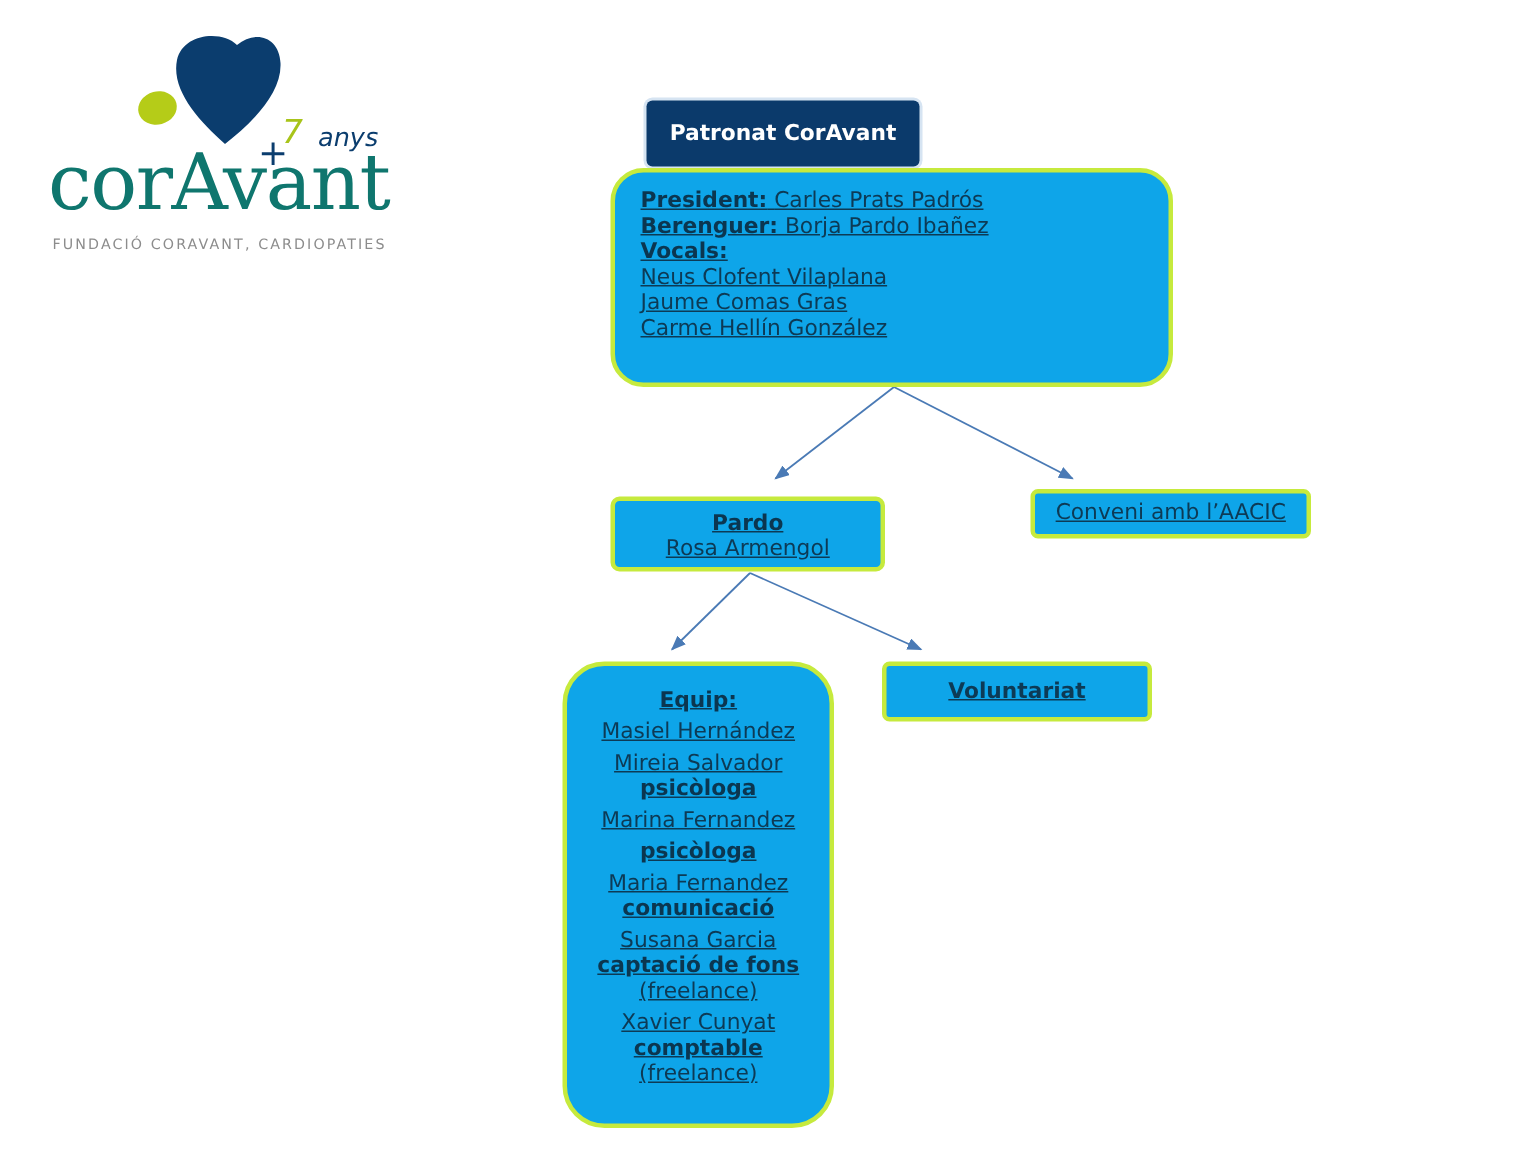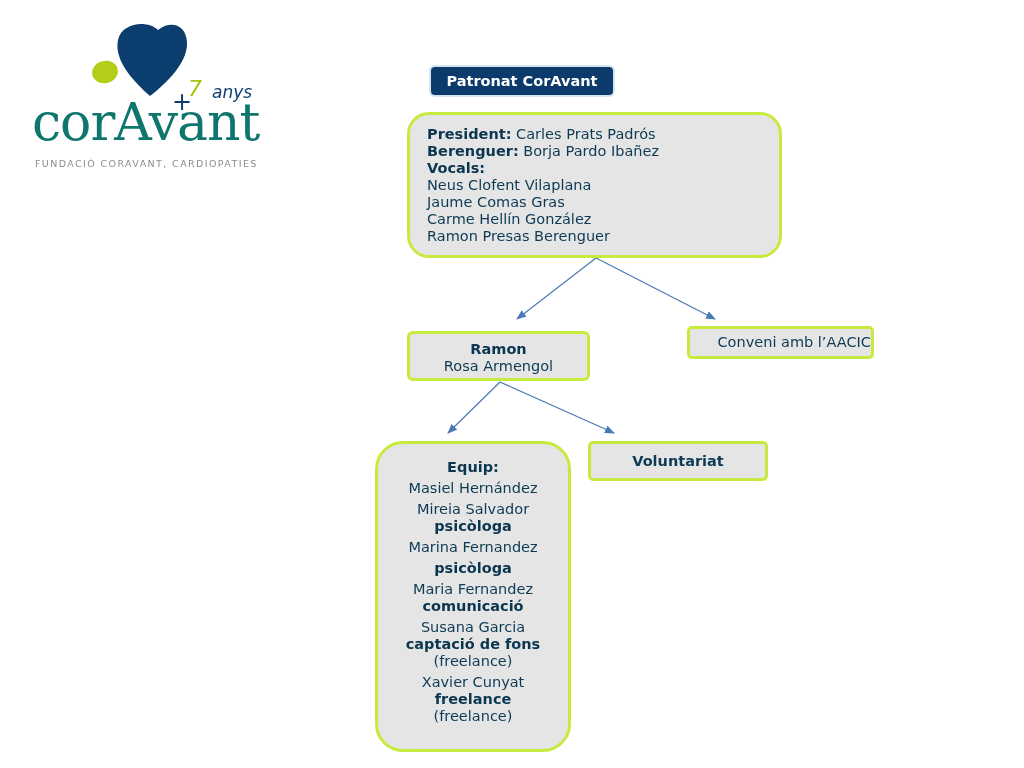--- a/index.html
+++ b/index.html
@@ -9,34 +9,34 @@
     
     .logo { position: absolute; left: 30px; top: 22px; width: 240px; height: 130px; }
     .logo svg { position: absolute; left: 0; top: 0; }
     .logo-word { position: absolute; left: 2px; top: 74px; font-family: "DejaVu Serif", "Liberation Serif", serif; font-size: 52px; line-height: 52px; color: #0f766e; letter-spacing: -1px; }
     .logo-sub { position: absolute; left: 5px; top: 136px; font-family: "DejaVu Sans", sans-serif; font-size: 9.5px; color: #8c8c8c; letter-spacing: 1.4px; white-space: nowrap; }
     .logo-anys { position: absolute; left: 182px; top: 60px; font-family: "DejaVu Sans", sans-serif; font-style: italic; font-size: 17px; color: #0b3d6e; }
     .logo-15 { position: absolute; left: 158px; top: 54px; font-family: "DejaVu Sans", sans-serif; font-style: italic; font-size: 22px; color: #a8c41a; }
     .logo-plus { position: absolute; left: 142px; top: 68px; font-family: "DejaVu Sans", sans-serif; font-size: 24px; line-height: 24px; color: #0b3d6e; }
 
     
-    .title-box { position: absolute; left: 431px; top: 67px; width: 182px; height: 28px; background: #0b3a6b; border-radius: 4px; color: #ffffff; font-weight: bold; font-size: 14.5px; display: flex; align-items: center; justify-content: center; box-shadow: 0 0 0 2px #d6e4f2; }
+    .title-box { position: absolute; left: 431px; top: 67px; width: 182px; height: 44px; background: #0b3a6b; border-radius: 4px; color: #ffffff; font-weight: bold; font-size: 14.5px; display: flex; align-items: center; justify-content: center; box-shadow: 0 0 0 2px #d6e4f2; }
 
     
-    .gbox { position: absolute; background: #e5e5e5; border: 3px solid #c6ea3d; color: #0d3a55; font-size: 14.5px; line-height: 17px; }
+    .gbox { position: absolute; background: #0ea5e9; border: 3px solid #c6ea3d; color: #0d3a55; font-size: 14.5px; line-height: 17px; text-decoration: underline; }
     .gbox b { font-weight: bold; color: #0b3650; }
 
     .board { left: 407px; top: 112px; width: 375px; height: 146px; border-radius: 22px; padding: 11px 0 0 17px; }
     .board .row { white-space: nowrap; }
 
     .gerent { left: 407px; top: 331px; width: 183px; height: 50px; border-radius: 6px; text-align: center; padding-top: 7px; }
-    .conveni { left: 687px; top: 326px; width: 187px; height: 33px; border-radius: 5px; display: flex; align-items: center; justify-content: flex-end; }
+    .conveni { left: 687px; top: 326px; width: 187px; height: 33px; border-radius: 5px; display: flex; align-items: center; justify-content: center; }
     .voluntariat { left: 588px; top: 441px; width: 180px; height: 40px; border-radius: 5px; display: flex; align-items: center; justify-content: center; font-weight: bold; }
 
-    .equip { left: 375px; top: 441px; width: 196px; height: 311px; border-radius: 28px; text-align: center; padding-top: 15px; }
+    .equip { left: 375px; top: 441px; width: 181px; height: 311px; border-radius: 28px; text-align: center; padding-top: 15px; }
     .equip .line { display: block; line-height: 17px; white-space: nowrap; }
     .equip .person { margin-top: 2px; }
     .equip .gap { margin-top: 4px; }
 
     svg.arrows { position: absolute; left: 0; top: 0; pointer-events: none; }
   </style>
 </head>
 <body>
 
 <div class="logo">
@@ -73,25 +73,24 @@
   <div class="row">
     <b>Berenguer:</b>
     <span>Borja Pardo Ibañez</span>
   </div>
   <div class="row">
     <b>Vocals:</b>
   </div>
   <div class="row">Neus Clofent Vilaplana</div>
   <div class="row">Jaume Comas Gras</div>
   <div class="row">Carme Hellín González</div>
-  <div class="row">Ramon Presas Berenguer</div>
 </div>
 
 <div class="gbox gerent">
-  <div><b>Ramon</b></div>
+  <div><b>Pardo</b></div>
   <div>Rosa Armengol</div>
 </div>
 
 <div class="gbox conveni">
   <span>Conveni amb l’AACIC</span>
 </div>
 
 <div class="gbox voluntariat">
   <span>Voluntariat</span>
 </div>
@@ -108,15 +107,15 @@
   <b class="line gap">psicòloga</b>
 
   <span class="line person gap">Maria Fernandez</span>
   <b class="line">comunicació</b>
 
   <span class="line person gap">Susana Garcia</span>
   <b class="line">captació de fons</b>
   <span class="line">(freelance)</span>
 
   <span class="line person gap">Xavier Cunyat</span>
-  <b class="line">freelance</b>
+  <b class="line">comptable</b>
   <span class="line">(freelance)</span>
 </div>
 
 </body></html>

